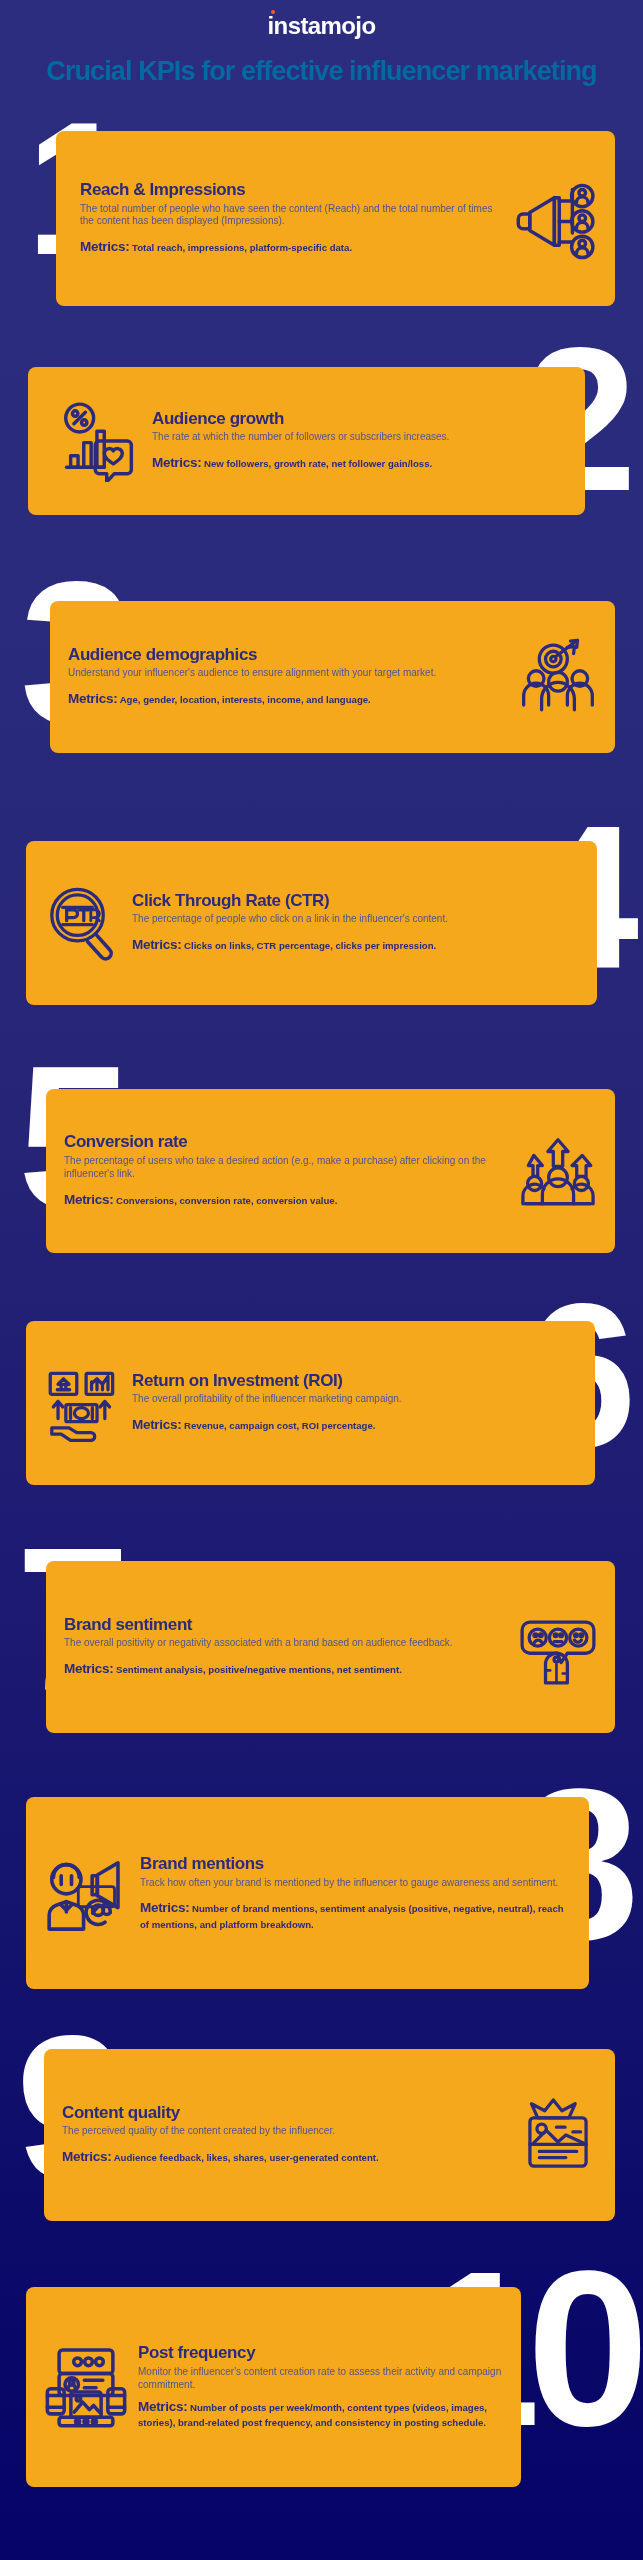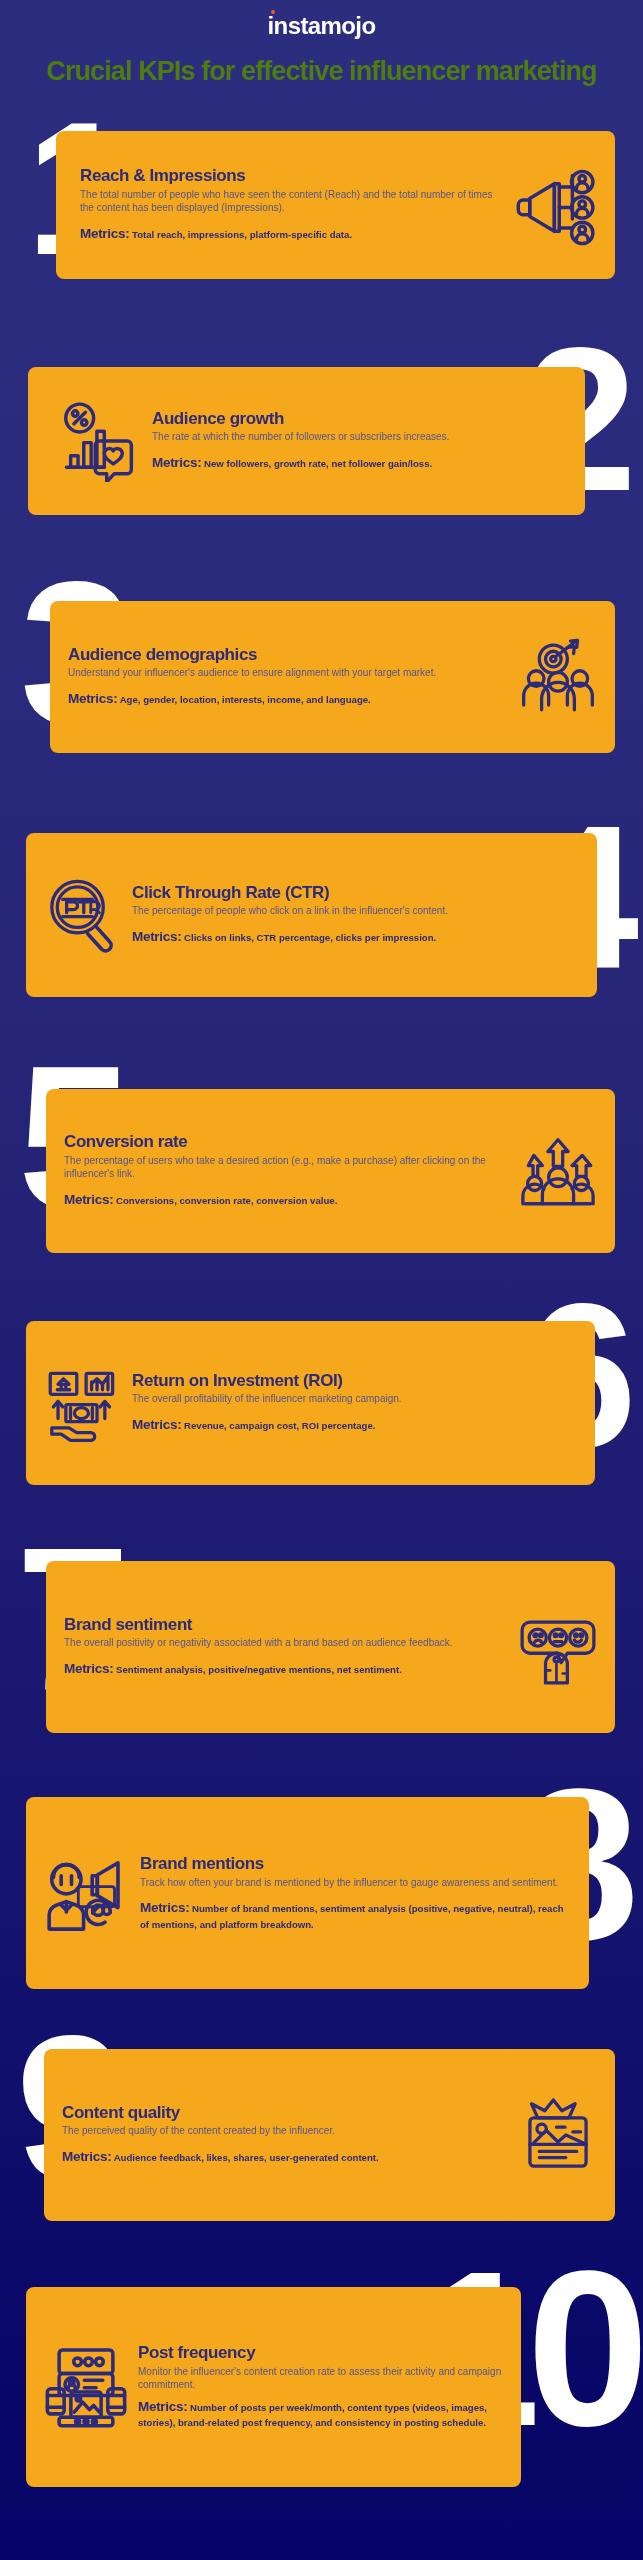--- a/index.html
+++ b/index.html
@@ -40,21 +40,21 @@
   .logo .dot {
     position: absolute;
     width: 4px; height: 4px;
     background: #ef5f26;
     border-radius: 50%;
     top: -4px;
     left: 3.5px;
   }
 
   .page-title {
-    color: #4d7c0f;
+    color: #0369a1;
     font-size: 27px;
     font-weight: 700;
     line-height: 1.16;
     letter-spacing: -0.9px;
     margin-top: 18px;
     padding: 0 26px;
   }
 
   
   .cards { margin-top: 22px; }
@@ -141,30 +141,30 @@
   }
   .card-metrics .mlabel {
     font-size: 13.5px;
     font-weight: 700;
     letter-spacing: -0.3px;
   }
 
   
   .card-wrap.c1 { height: 230px; }
   .card-wrap.c1 .bignum { font-size: 190px; top: -2px; left: 26px; }
-  .card-wrap.c1 .card { left: 56px; right: 28px; top: 22px; height: 148px; padding-left: 24px; }
+  .card-wrap.c1 .card { left: 56px; right: 28px; top: 22px; height: 175px; padding-left: 24px; }
 
   .card-wrap.c2 .bignum { font-size: 205px; top: -8px; right: 16px; }
   .card-wrap.c2 .card   { left: 28px; right: 58px; top: 28px; height: 148px; padding-left: 32px; }
 
   .card-wrap.c3 .bignum { font-size: 205px; top: -14px; left: 20px; }
   .card-wrap.c3 .card   { left: 50px; right: 28px; top: 22px; height: 152px; }
 
   .card-wrap.c4 .bignum { font-size: 205px; top: -10px; right: 14px; }
-  .card-wrap.c4 .card   { left: 26px; right: 46px; top: 14px; height: 164px; }
+  .card-wrap.c4 .card   { left: 26px; right: 46px; top: 22px; height: 164px; }
 
   .card-wrap.c5 .bignum { font-size: 205px; top: -10px; left: 18px; }
   .card-wrap.c5 .card   { left: 46px; right: 28px; top: 22px; height: 164px; margin-top: 8px; }
 
   .card-wrap.c6 .bignum { font-size: 205px; top: -12px; right: 16px; }
   .card-wrap.c6 .card   { left: 26px; right: 48px; top: 22px; height: 164px; }
 
   .card-wrap.c7 .bignum { font-size: 205px; top: -8px; left: 16px; }
   .card-wrap.c7 .card   { left: 46px; right: 28px; top: 22px; height: 172px; }
 

